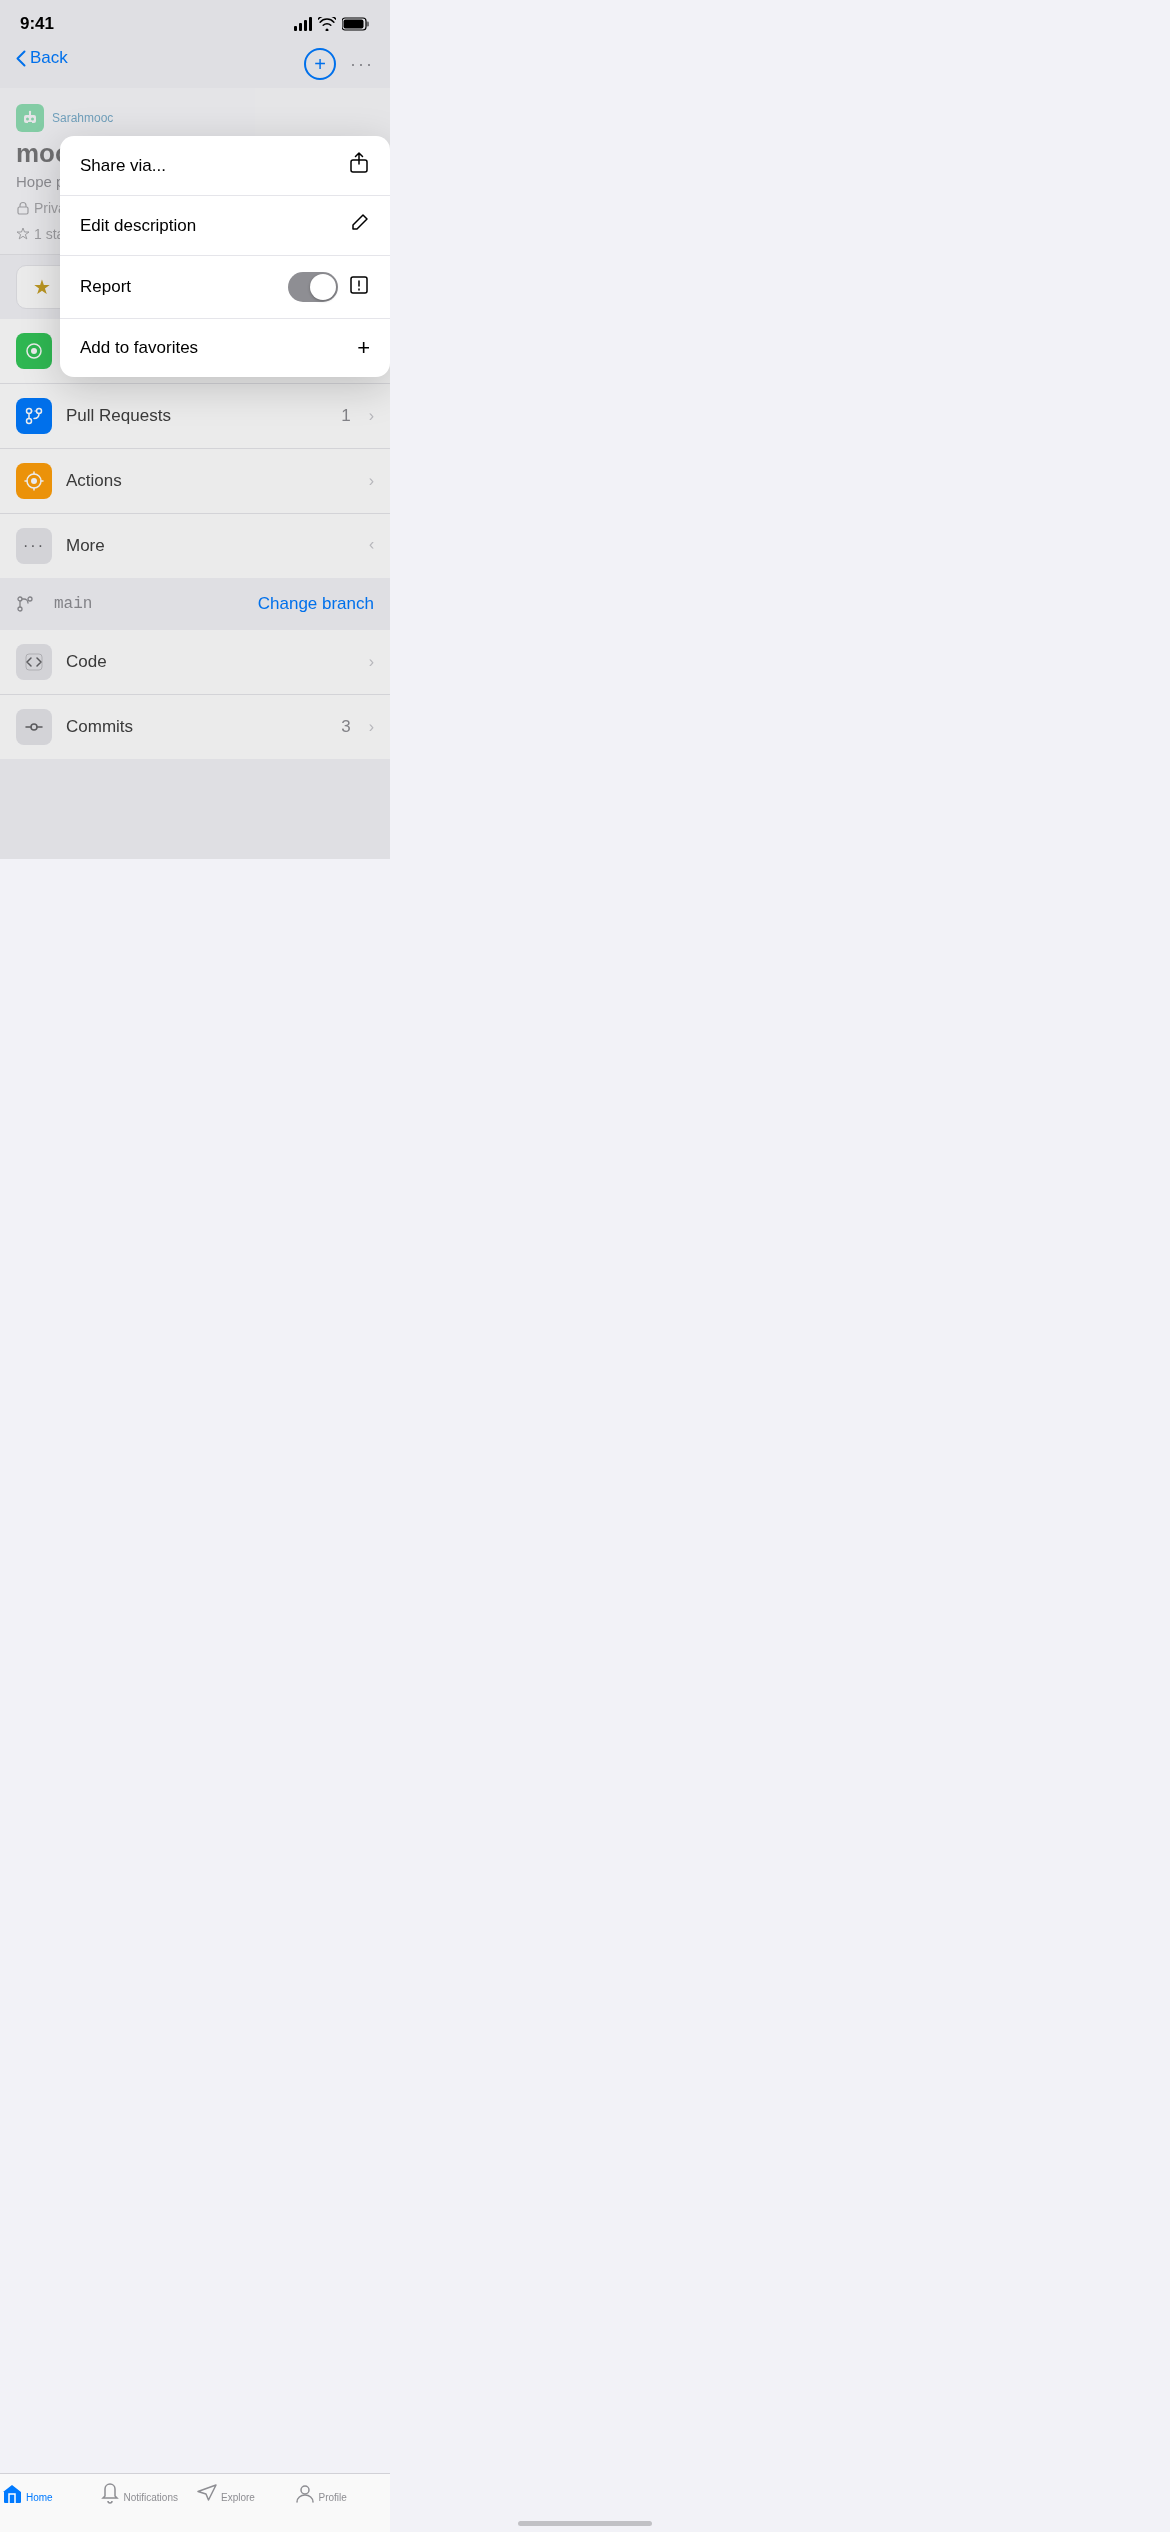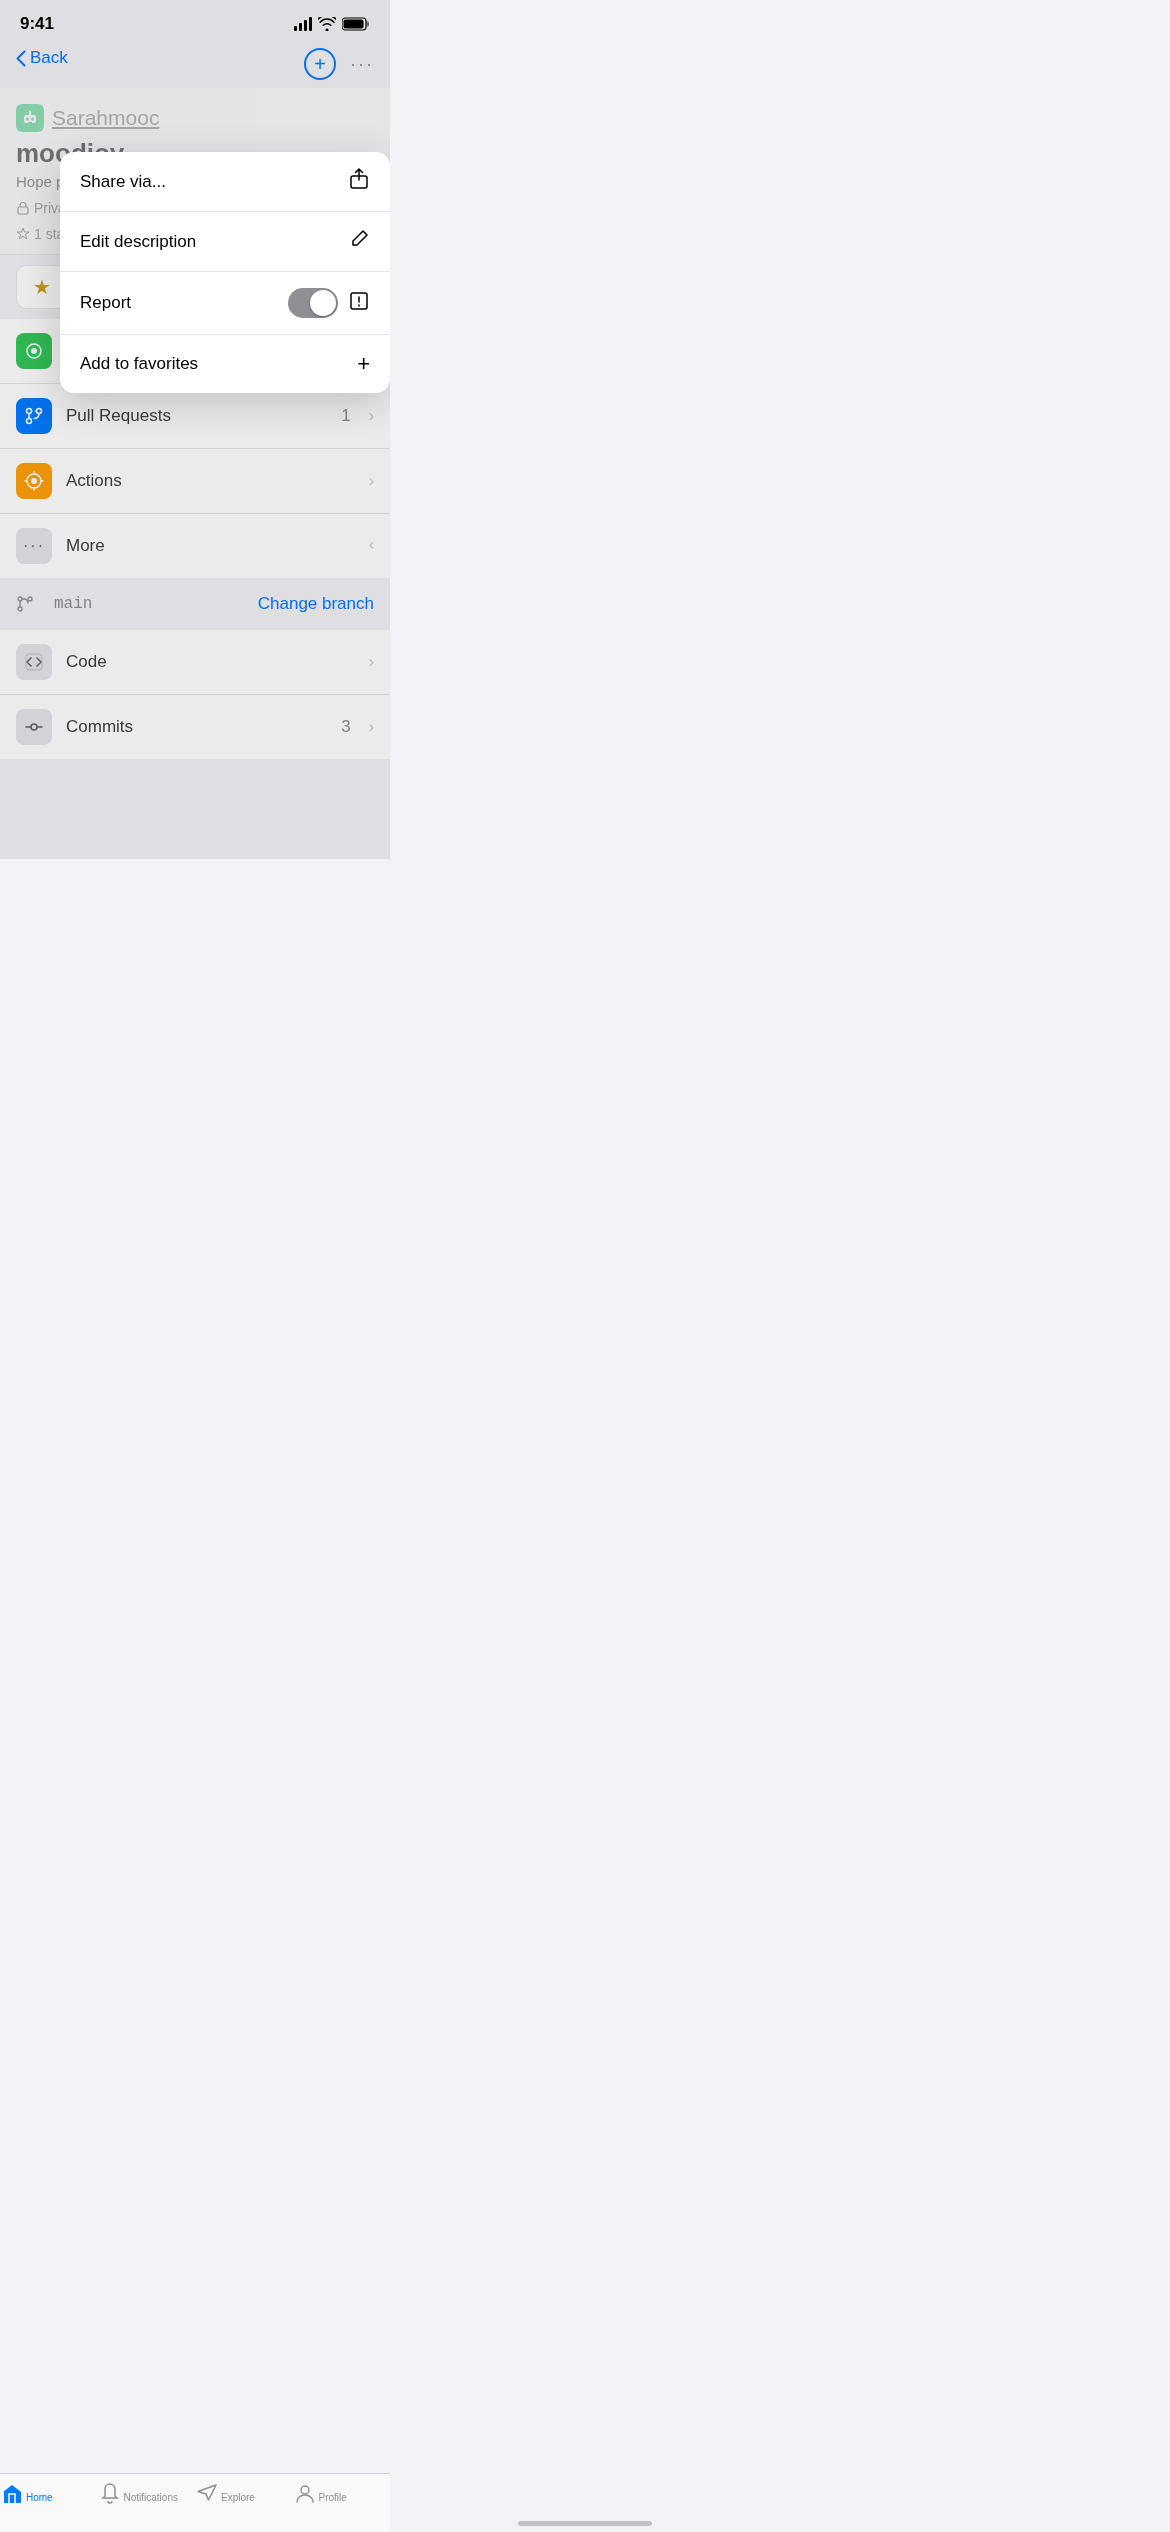--- a/index.html
+++ b/index.html
@@ -88,23 +88,22 @@
       height: 28px;
       background: #2ecc71;
       border-radius: 6px;
       display: flex;
       align-items: center;
       justify-content: center;
       color: #fff;
       font-size: 14px;
     }
     .owner-name {
-      color: #737373;
-      font-size: 21px;
-      text-decoration: underline;
+      color: #0369a1;
+      font-size: 12px;
     }
     .repo-name {
       font-size: 26px;
       font-weight: 700;
       color: #000;
       margin-bottom: 4px;
     }
     .repo-desc {
       font-size: 15px;
       color: #3c3c43;
@@ -299,21 +298,21 @@
       width: 134px;
       height: 5px;
       background: #000;
       border-radius: 3px;
       opacity: 0.2;
     }
 
     
     .dropdown-overlay {
       position: absolute;
-      top: 152px;
+      top: 136px;
       left: 60px;
       right: 0;
       background: #fff;
       border-radius: 14px;
       box-shadow: 0 10px 40px rgba(0,0,0,0.18);
       z-index: 100;
       overflow: hidden;
     }
     .dropdown-item {
       display: flex;

